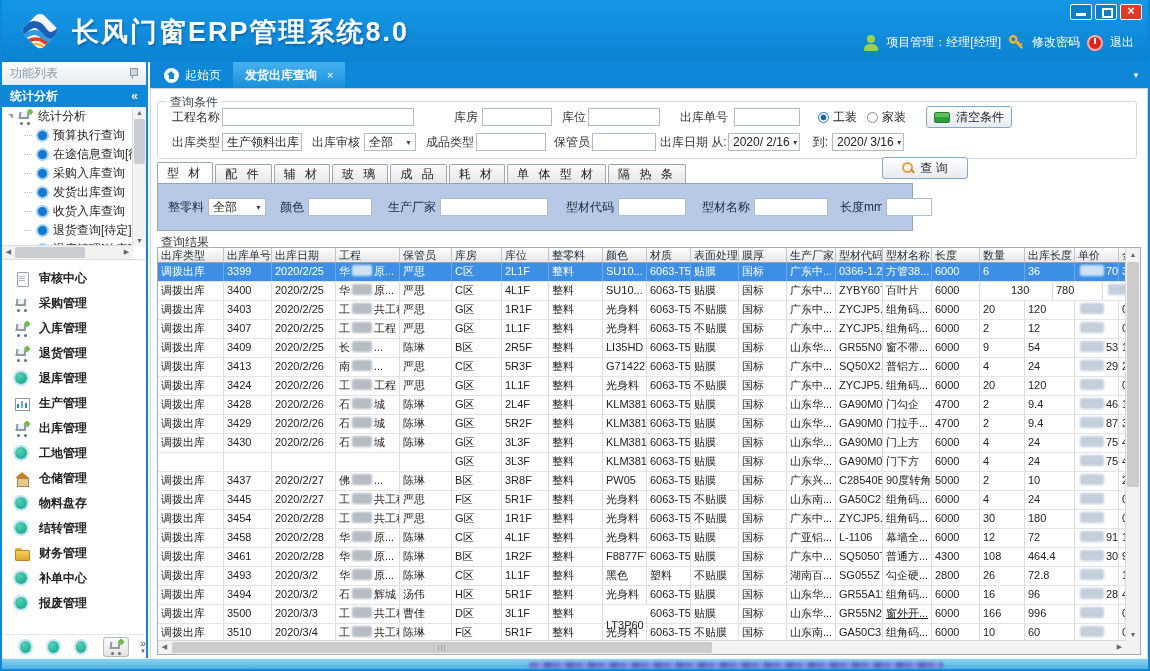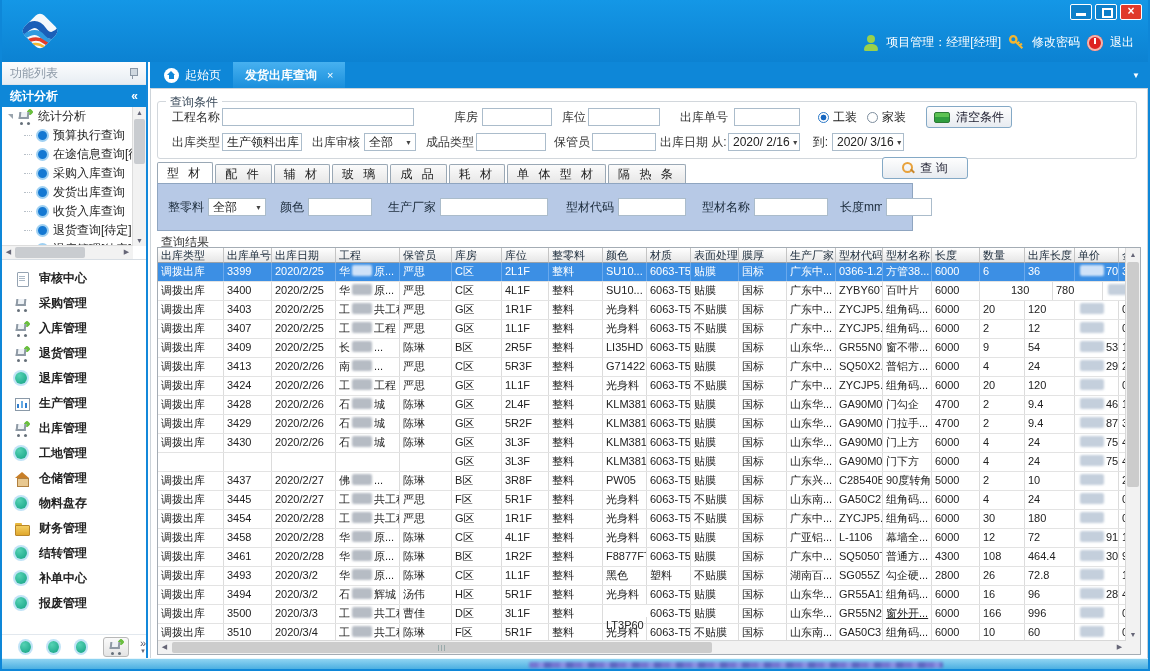--- a/index.html
+++ b/index.html
@@ -162,20 +162,21 @@
           </clipPath>
         </defs>
       <rect x="10" y="10" width="28" height="28" rx="6" transform="rotate(45 24 24)" fill="#f4f8fc"></rect>
       <g clip-path="url(#dm)">
         <path d="M4 28 Q18 10 27 23 T48 18" stroke="#1b5fb8" stroke-width="7" fill="none"></path>
         <path d="M2 35 Q18 19 27 30 T48 25" stroke="#2f9ae0" stroke-width="5" fill="none"></path>
         <path d="M2 41 Q18 27 28 35 T48 31" stroke="#e23c2a" stroke-width="3.5" fill="none"></path>
         <path d="M2 45 Q18 32 28 40 T48 36" stroke="#f2b632" stroke-width="2.5" fill="none"></path>
       </g>
     </svg>
+    <div id="title">长风门窗ERP管理系统8.0</div>
     <div id="winbtns">
       <div class="wb wb-min"></div>
       <div class="wb wb-max"></div>
       <div class="wb wb-close">×</div>
     </div>
     <div id="userrow">
       <span class="uico person"></span>
       <span>项目管理：经理[经理]</span>
       <svg width="17" height="17" viewBox="0 0 16 16">
         <circle cx="5" cy="5" r="3" fill="none" stroke="#f2b632" stroke-width="2.2"></circle>
@@ -285,26 +286,26 @@
         </div>
         <div class="module-row">
           <span class="mi mi-house"></span>
           <span class="m-label">仓储管理</span>
         </div>
         <div class="module-row">
           <span class="mi mi-dot"></span>
           <span class="m-label">物料盘存</span>
         </div>
         <div class="module-row">
+          <span class="mi mi-dot"></span>
+          <span class="m-label">结转管理</span>
+        </div>
+        <div class="module-row">
           <span class="mi mi-folder"></span>
           <span class="m-label">财务管理</span>
-        </div>
-        <div class="module-row">
-          <span class="mi mi-dot"></span>
-          <span class="m-label">结转管理</span>
         </div>
         <div class="module-row">
           <span class="mi mi-dot"></span>
           <span class="m-label">补单中心</span>
         </div>
         <div class="module-row">
           <span class="mi mi-dot"></span>
           <span class="m-label">报废管理</span>
         </div>
       </div>

